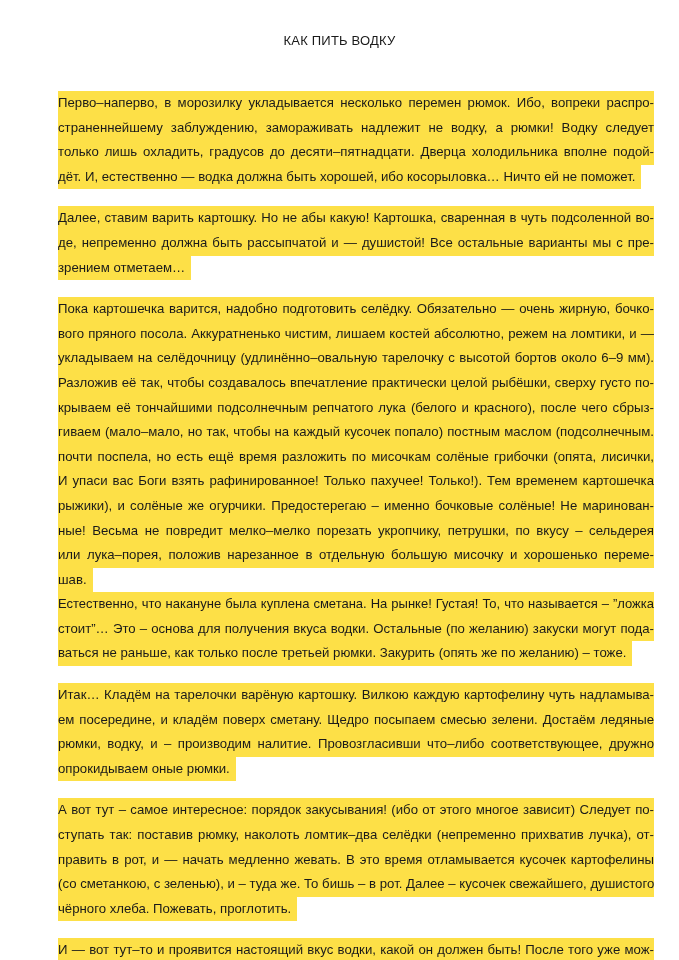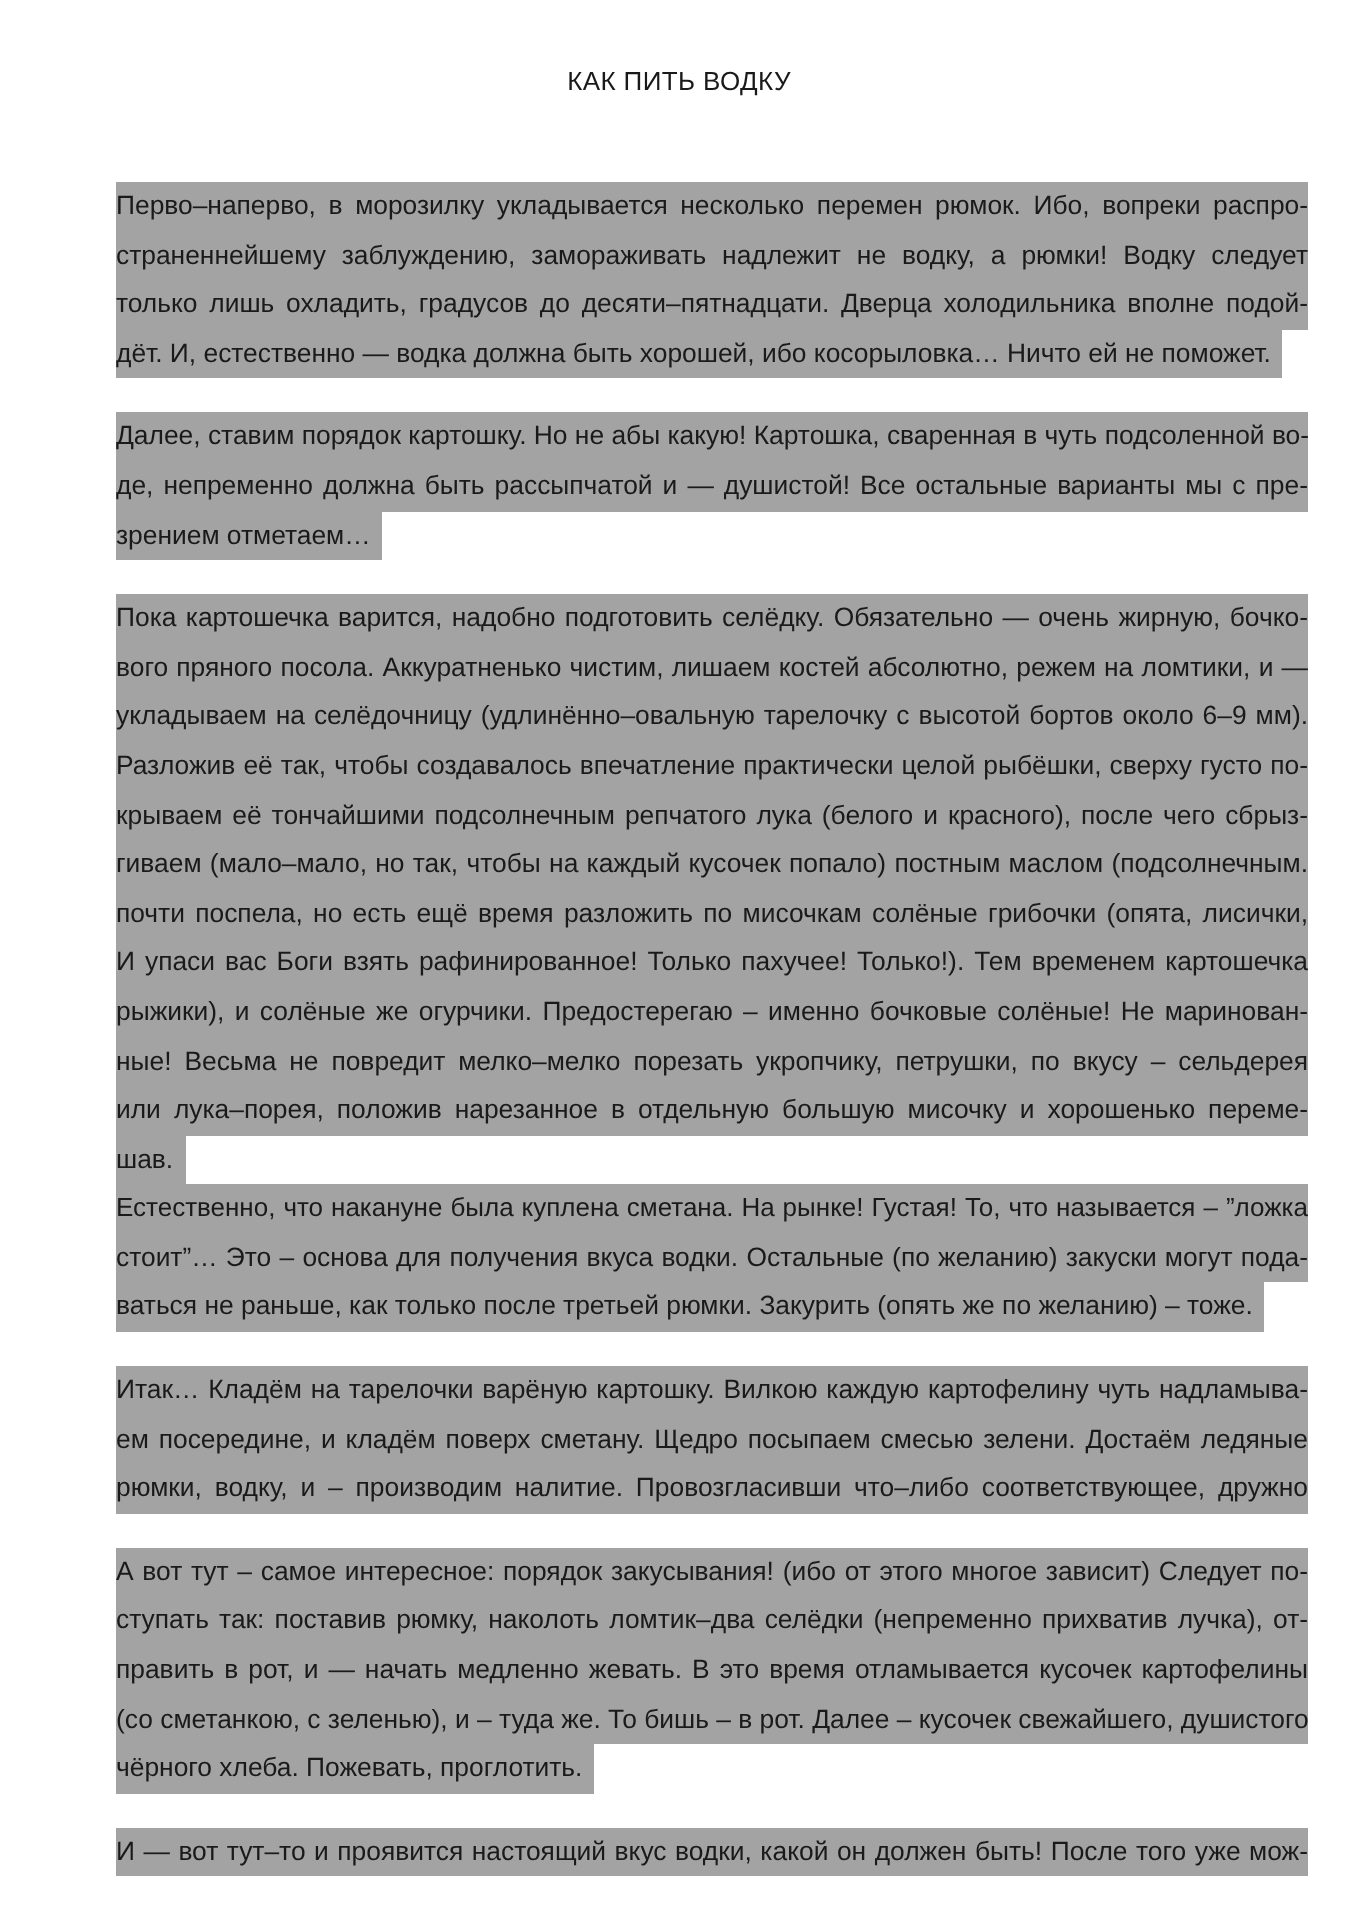--- a/index.html
+++ b/index.html
@@ -45,21 +45,21 @@
       margin-bottom: 0;
     }
     .line {
       display: block;
       height: 24.6px;
       line-height: 24.6px;
       font-size: 13.2px;
       white-space: nowrap;
       text-align: justify;
       text-align-last: justify;
-      background: #a3a3a3;
+      background: #fde047;
       overflow: hidden;
     }
     .line.last {
       text-align-last: left;
       display: inline-block;
       padding-right: 6px;
     }
     .line-wrap {
       display: block;
       height: 24.6px;
@@ -74,21 +74,21 @@
   <div class="body">
 
     <div class="para">
       <span class="line" style="display: block; width: 596px; text-align-last: justify;">Перво–наперво, в морозилку укладывается несколько перемен рюмок. Ибо, вопреки распро-</span>
       <span class="line" style="display: block; width: 596px; text-align-last: justify;">страненнейшему заблуждению, замораживать надлежит не водку, а рюмки! Водку следует</span>
       <span class="line" style="display: block; width: 596px; text-align-last: justify;">только лишь охладить, градусов до десяти–пятнадцати. Дверца холодильника вполне подой-</span>
       <span class="line-wrap"><span class="line last" style="display: inline-block; width: auto; text-align-last: left;">дёт. И, естественно — водка должна быть хорошей, ибо косорыловка… Ничто ей не поможет.</span></span>
     </div>
 
     <div class="para">
-      <span class="line" style="display: block; width: 596px; text-align-last: justify;">Далее, ставим порядок картошку. Но не абы какую! Картошка, сваренная в чуть подсоленной во-</span>
+      <span class="line" style="display: block; width: 596px; text-align-last: justify;">Далее, ставим варить картошку. Но не абы какую! Картошка, сваренная в чуть подсоленной во-</span>
       <span class="line" style="display: block; width: 596px; text-align-last: justify;">де, непременно должна быть рассыпчатой и — душистой! Все остальные варианты мы с пре-</span>
       <span class="line-wrap"><span class="line last" style="display: inline-block; width: auto; text-align-last: left;">зрением отметаем…</span></span>
     </div>
 
     <div class="para tight">
       <span class="line" style="display: block; width: 596px; text-align-last: justify;">Пока картошечка варится, надобно подготовить селёдку. Обязательно — очень жирную, бочко-</span>
       <span class="line" style="display: block; width: 596px; text-align-last: justify;">вого пряного посола. Аккуратненько чистим, лишаем костей абсолютно, режем на ломтики, и —</span>
       <span class="line" style="display: block; width: 596px; text-align-last: justify;">укладываем на селёдочницу (удлинённо–овальную тарелочку с высотой бортов около 6–9 мм).</span>
       <span class="line" style="display: block; width: 596px; text-align-last: justify;">Разложив её так, чтобы создавалось впечатление практически целой рыбёшки, сверху густо по-</span>
       <span class="line" style="display: block; width: 596px; text-align-last: justify;">крываем её тончайшими подсолнечным репчатого лука (белого и красного), после чего сбрыз-</span>
@@ -104,20 +104,21 @@
     <div class="para">
       <span class="line" style="display: block; width: 596px; text-align-last: justify; font-size: 13px;">Естественно, что накануне была куплена сметана. На рынке! Густая! То, что называется – ”ложка</span>
       <span class="line" style="display: block; width: 596px; text-align-last: justify;">стоит”… Это – основа для получения вкуса водки. Остальные (по желанию) закуски могут пода-</span>
       <span class="line-wrap"><span class="line last" style="display: inline-block; width: auto; text-align-last: left;">ваться не раньше, как только после третьей рюмки. Закурить (опять же по желанию) – тоже.</span></span>
     </div>
 
     <div class="para">
       <span class="line" style="display: block; width: 596px; text-align-last: justify;">Итак… Кладём на тарелочки варёную картошку. Вилкою каждую картофелину чуть надламыва-</span>
       <span class="line" style="display: block; width: 596px; text-align-last: justify;">ем посередине, и кладём поверх сметану. Щедро посыпаем смесью зелени. Достаём ледяные</span>
       <span class="line" style="display: block; width: 596px; text-align-last: justify;">рюмки, водку, и – производим налитие. Провозгласивши что–либо соответствующее, дружно</span>
+      <span class="line-wrap"><span class="line last" style="display: inline-block; width: auto; text-align-last: left;">опрокидываем оные рюмки.</span></span>
     </div>
 
     <div class="para">
       <span class="line" style="display: block; width: 596px; text-align-last: justify;">А вот тут – самое интересное: порядок закусывания! (ибо от этого многое зависит) Следует по-</span>
       <span class="line" style="display: block; width: 596px; text-align-last: justify;">ступать так: поставив рюмку, наколоть ломтик–два селёдки (непременно прихватив лучка), от-</span>
       <span class="line" style="display: block; width: 596px; text-align-last: justify;">править в рот, и — начать медленно жевать. В это время отламывается кусочек картофелины</span>
       <span class="line" style="display: block; width: 596px; text-align-last: justify;">(со сметанкою, с зеленью), и – туда же. То бишь – в рот. Далее – кусочек свежайшего, душистого</span>
       <span class="line-wrap"><span class="line last" style="display: inline-block; width: auto; text-align-last: left;">чёрного хлеба. Пожевать, проглотить.</span></span>
     </div>
 

